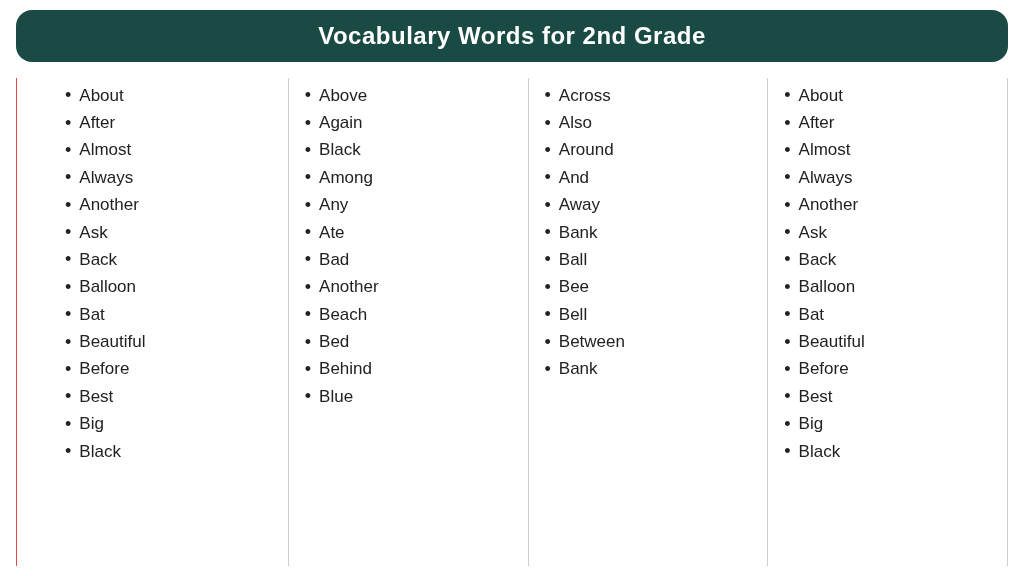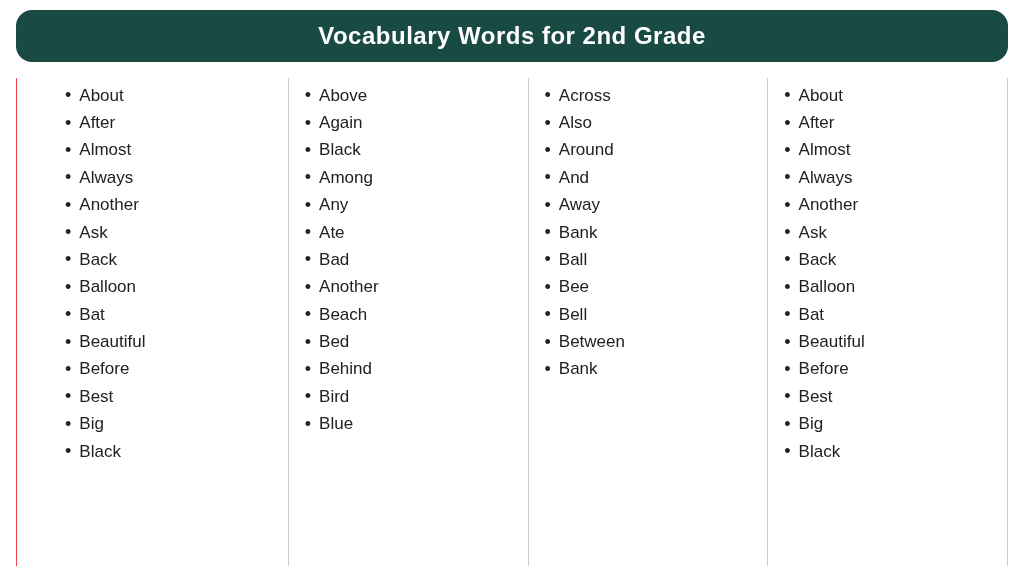--- a/index.html
+++ b/index.html
@@ -108,21 +108,20 @@
           <li>Again</li>
           <li>Black</li>
           <li>Among</li>
           <li>Any</li>
           <li>Ate</li>
           <li>Bad</li>
           <li>Another</li>
           <li>Beach</li>
           <li>Bed</li>
           <li>Behind</li>
-          <li>Bird</li>
           <li>Blue</li>
         </ul>
       </div>
       <div class="column">
         <ul>
           <li>Across</li>
           <li>Also</li>
           <li>Around</li>
           <li>And</li>
           <li>Away</li>

